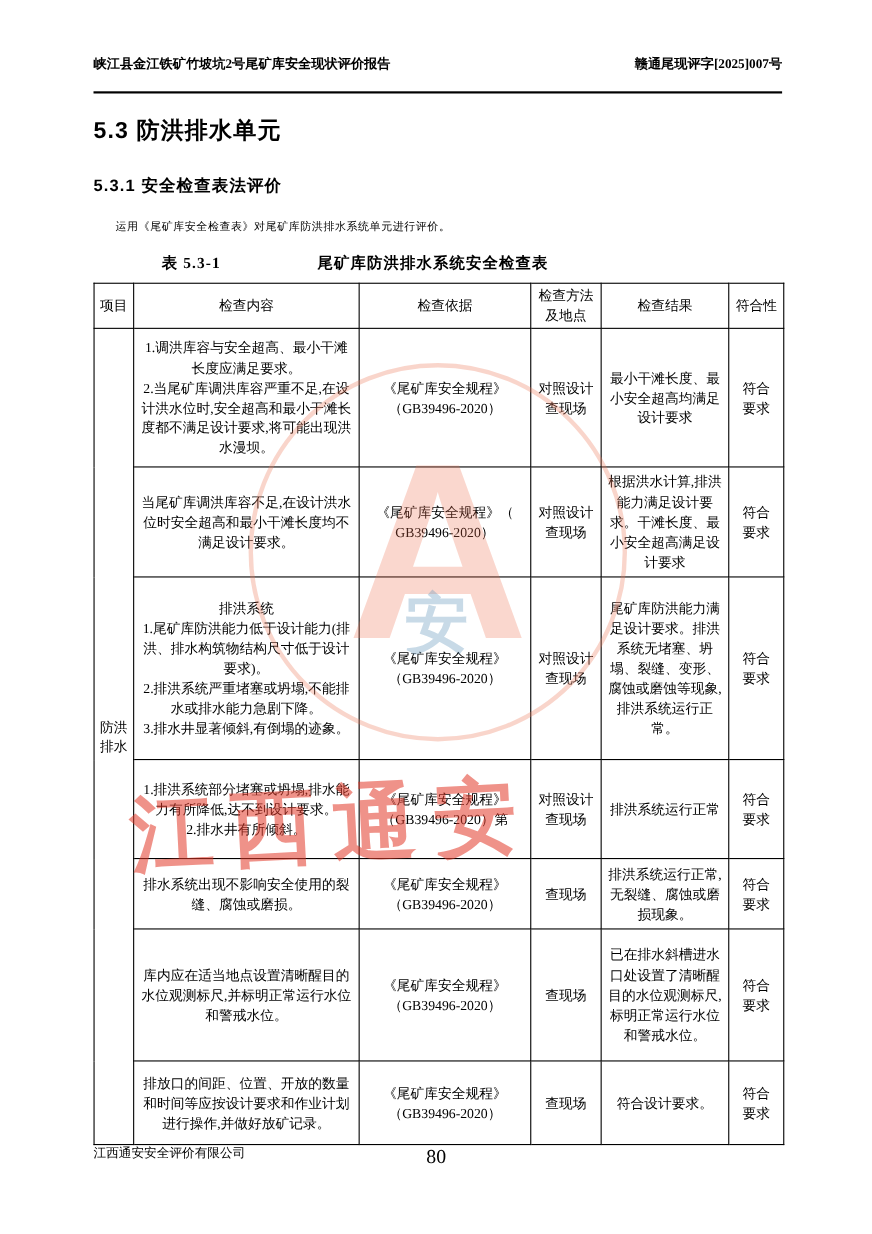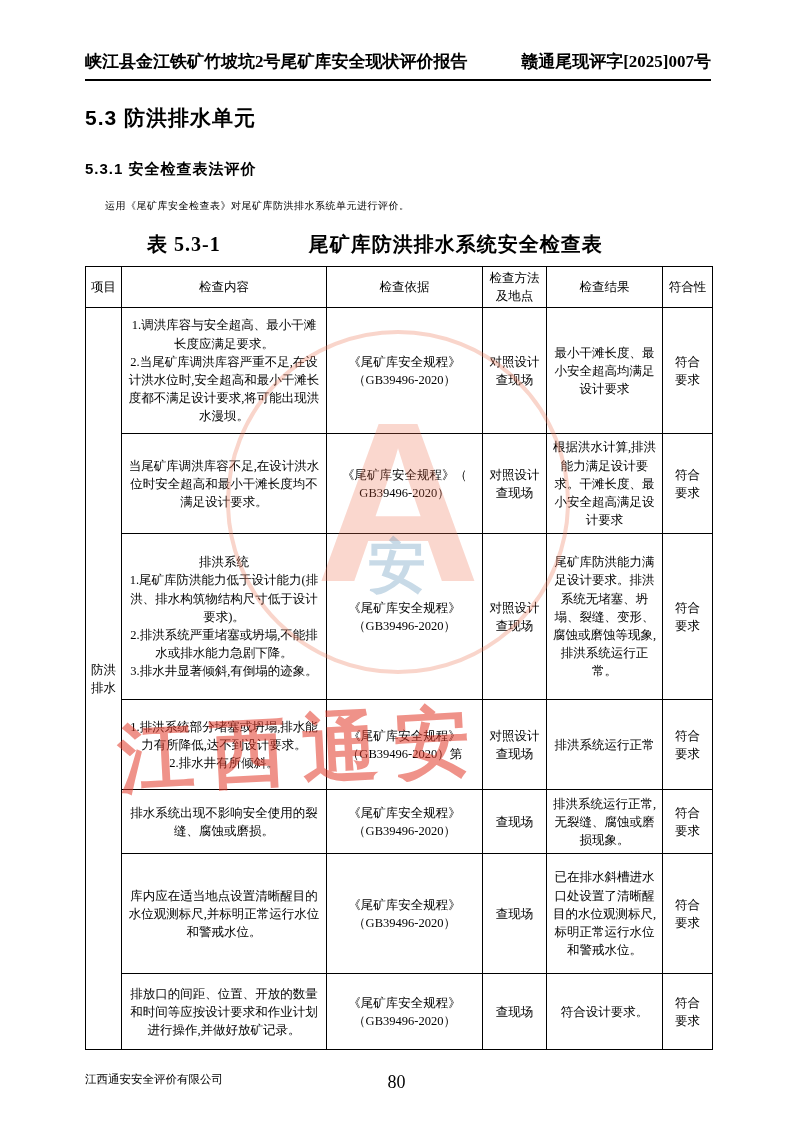--- a/index.html
+++ b/index.html
@@ -10,22 +10,22 @@
     margin:0 auto;
     background:#ffffff;
     font-family:"Liberation Serif", serif;
     color:#000;
     overflow:hidden;
   }
   
   .doc-header {
     position:absolute; left:85px; right:82px; top:50px;
     display:flex; justify-content:space-between; align-items:flex-end;
-    font-size:17px; font-weight:bold;
-    padding-bottom:6px;
+    font-size:12px; font-weight:bold;
+    padding-bottom:16px;
     border-bottom:2.5px solid #000;
   }
   
   .doc-body { position:absolute; left:85px; right:82px; top:86px; z-index:1; }
   .section-title {
     margin-top:18px;
     font-family:"Liberation Sans", sans-serif;
     font-size:21px; font-weight:bold; letter-spacing:1px;
   }
   .subsection-title {
@@ -34,21 +34,21 @@
     font-size:15px; font-weight:bold; letter-spacing:1px;
   }
   .lead-paragraph {
     margin-top:20px;
     font-size:10px;
     text-indent:2em;
     letter-spacing:0.5px;
   }
   .table-caption {
     margin-top:18px;
-    font-size:20px; font-weight:bold;
+    font-size:14px; font-weight:bold;
     padding-left:62px;
     letter-spacing:1px;
   }
   .table-caption .cap-title { margin-left:88px; }
   
   table.check-table {
     margin-top:8px;
     border-collapse:collapse;
     table-layout:fixed;
     width:627px;
@@ -74,21 +74,21 @@
   .check-table .conf-inner { display:inline-block; width:2.05em; }
   tr.r1 { height:126px; }
   tr.r2 { height:100px; }
   tr.r3 { height:166px; }
   tr.r4 { height:90px; }
   tr.r5 { height:64px; }
   tr.r6 { height:120px; }
   tr.r7 { height:76px; }
   
   .doc-footer {
-    position:absolute; left:0; right:0; bottom:32px; height:18px;
+    position:absolute; left:0; right:0; bottom:63px; height:18px;
     font-size:11.5px; z-index:1;padding-left:43px;
   }
   .footer-company { position:absolute; left:85px; top:0; }
   .footer-page { position:absolute; left:0; right:0; top:0; text-align:center; font-size:18px; }
   
   .watermark {
     position:absolute; inset:0; z-index:10;
     pointer-events:none;
   }
   .wm-ring {

